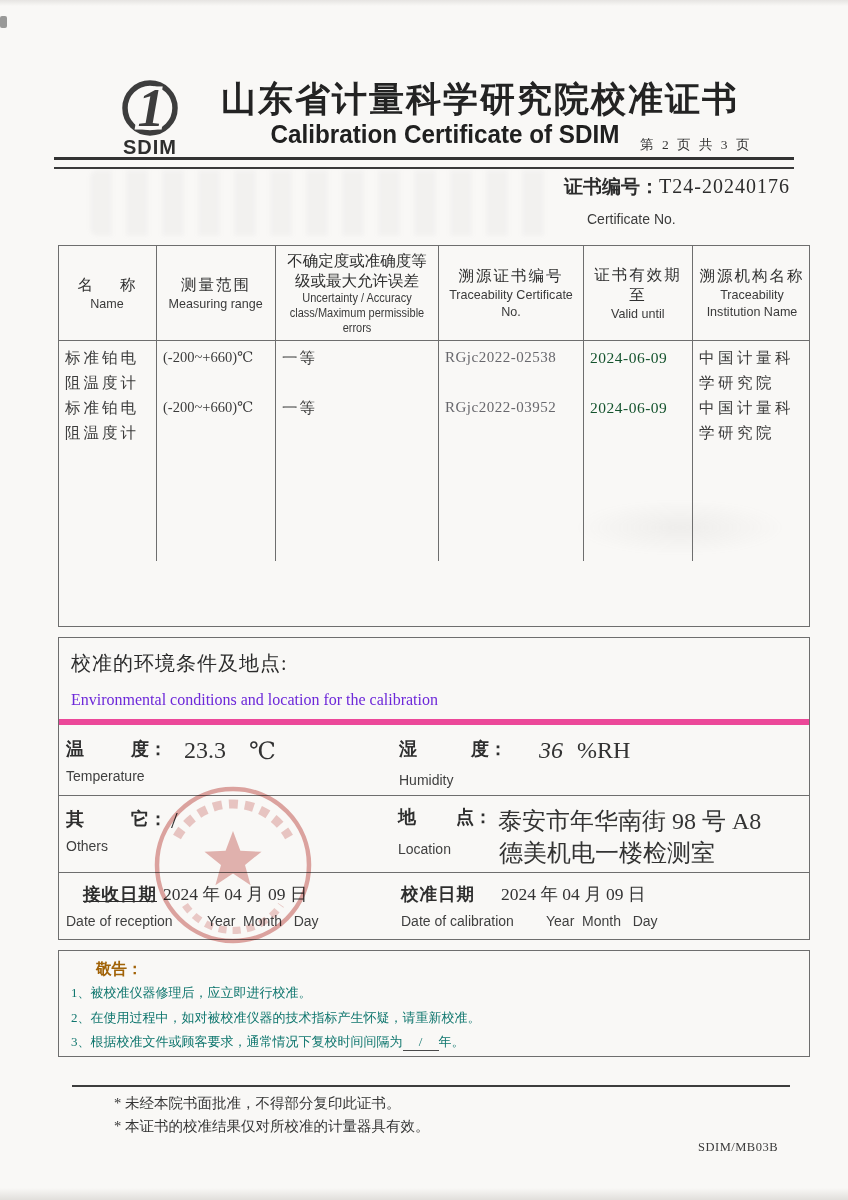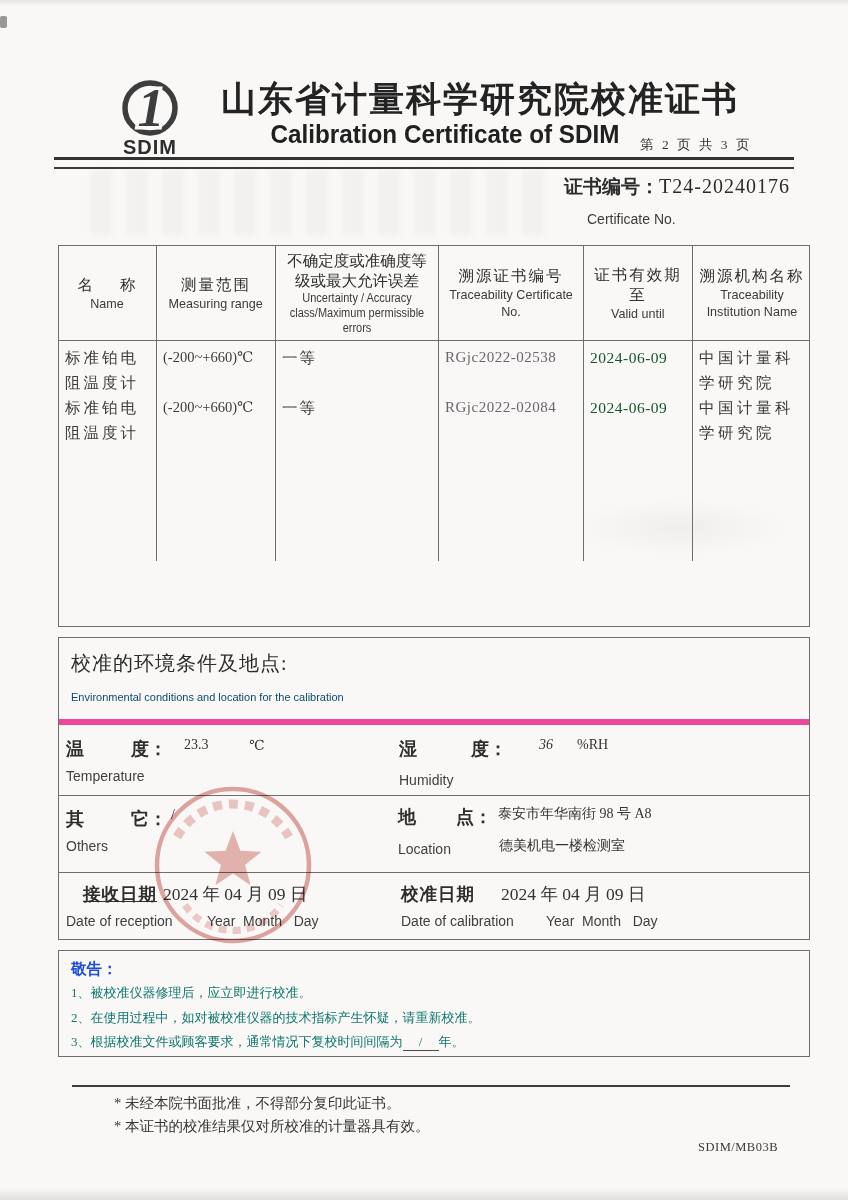--- a/index.html
+++ b/index.html
@@ -63,39 +63,39 @@
   .b-col.c3 .b-cell{font-size:15px;color:#67676c;letter-spacing:.5px;}
   .b-col.c4 .b-cell{color:#14532d;letter-spacing:.5px;}
   .b-col.c5 .b-cell{letter-spacing:3.5px;}
 
   
   .env-box{position:absolute;left:58px;top:637px;width:752px;height:303px;
     border:1px solid #6e6e6e;box-sizing:border-box;}
   .env-title{height:87px;border-bottom:6px solid #ec4899;box-sizing:border-box;
     padding:12px 12px 0 12px;}
   .env-title-zh{font-size:20px;color:#2c2c2c;letter-spacing:1px;}
-  .env-title-en{font-family:Liberation Sans, sans-serif;
-    font-size:11px;color:#0c4a6e;margin-top:14px;}
+  .env-title-en{font-family:Liberation Serif, serif;
+    font-size:16px;color:#6d28d9;margin-top:14px;}
   .env-row{position:relative;box-sizing:border-box;border-bottom:1px solid #6e6e6e;}
   .env-row.r1{height:71px;}
   .env-row.r2{height:77px;}
   .env-row.r3{height:68px;border-bottom:none;}
   .zh-lab{font-size:18px;font-weight:600;color:#2e2e2e;}
-  .zh-val{font-size:14px;color:#333;}
+  .zh-val{font-size:24px;color:#333;}
   .en-lab{font-family:"Liberation Sans","DejaVu Sans",sans-serif;
     font-size:14px;color:#3f3f3f;}
   .date-zh{font-size:17.5px;font-weight:600;color:#2e2e2e;letter-spacing:1px;}
   .date-val{font-size:17.5px;color:#333;}
   .units-en{font-family:"Liberation Sans","DejaVu Sans",sans-serif;
     font-size:14px;color:#3f3f3f;white-space:pre;}
 
   
   .notice-box{position:absolute;left:58px;top:950px;width:752px;height:107px;
     border:1px solid #6e6e6e;box-sizing:border-box;padding:6px 12px;}
-  .notice-title{font-size:15.5px;font-weight:600;color:#1d4ed8;line-height:24px;}
+  .notice-title{font-size:15.5px;font-weight:600;color:#a16207;line-height:24px;margin-left:25px;}
   .notice-item{font-size:13px;color:#0f766e;line-height:24.5px;}
   .blank-slash{display:inline-block;width:36px;text-align:center;
     border-bottom:1px solid #4a4a4a;line-height:17px;}
 
   
   .rule-footer{position:absolute;left:72px;top:1085px;width:718px;height:2px;
     background:#3d3d3d;}
   .footer-note{position:absolute;left:114px;font-size:14.5px;color:#353535;}
   .form-no{position:absolute;left:698px;top:1140px;font-size:12.5px;
     letter-spacing:.5px;color:#3a3a3a;}
@@ -181,21 +181,21 @@
       <div class="b-col c1">
         <div class="b-cell">(-200~+660)℃</div>
         <div class="b-cell">(-200~+660)℃</div>
       </div>
       <div class="b-col c2">
         <div class="b-cell">一等</div>
         <div class="b-cell">一等</div>
       </div>
       <div class="b-col c3">
         <div class="b-cell">RGjc2022-02538</div>
-        <div class="b-cell">RGjc2022-02084</div>
+        <div class="b-cell">RGjc2022-03952</div>
       </div>
       <div class="b-col c4">
         <div class="b-cell">2024-06-09</div>
         <div class="b-cell">2024-06-09</div>
       </div>
       <div class="b-col c5">
         <div class="b-cell">中国计量科学研究院</div>
         <div class="b-cell">中国计量科学研究院</div>
       </div>
     </div>

